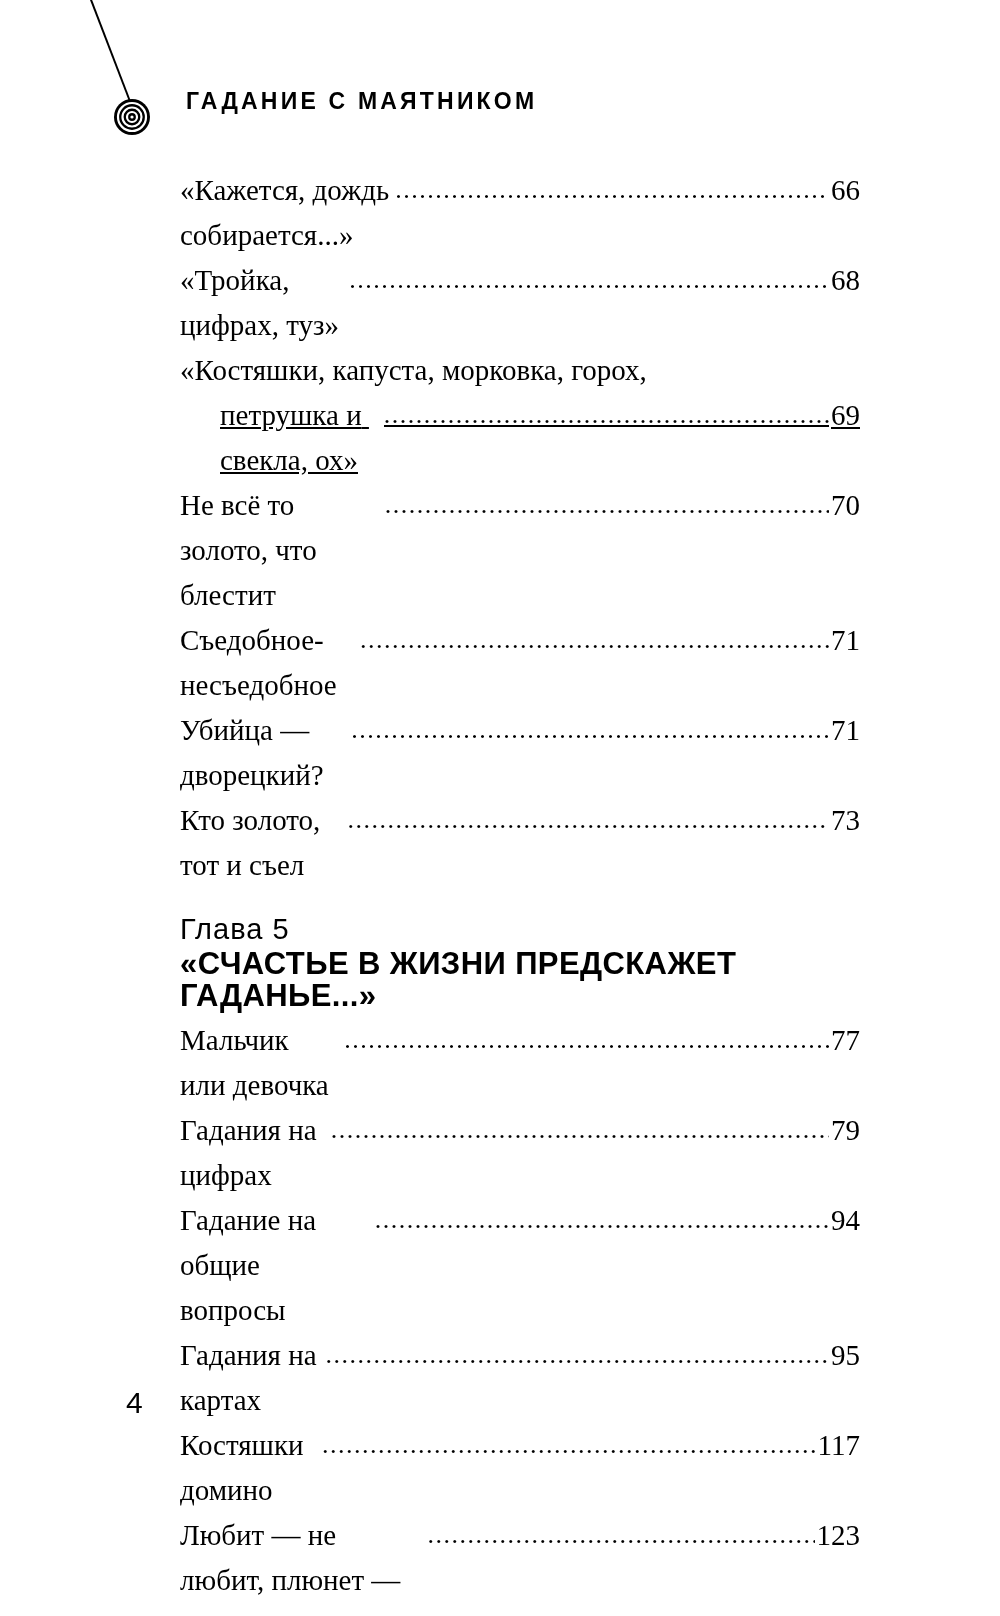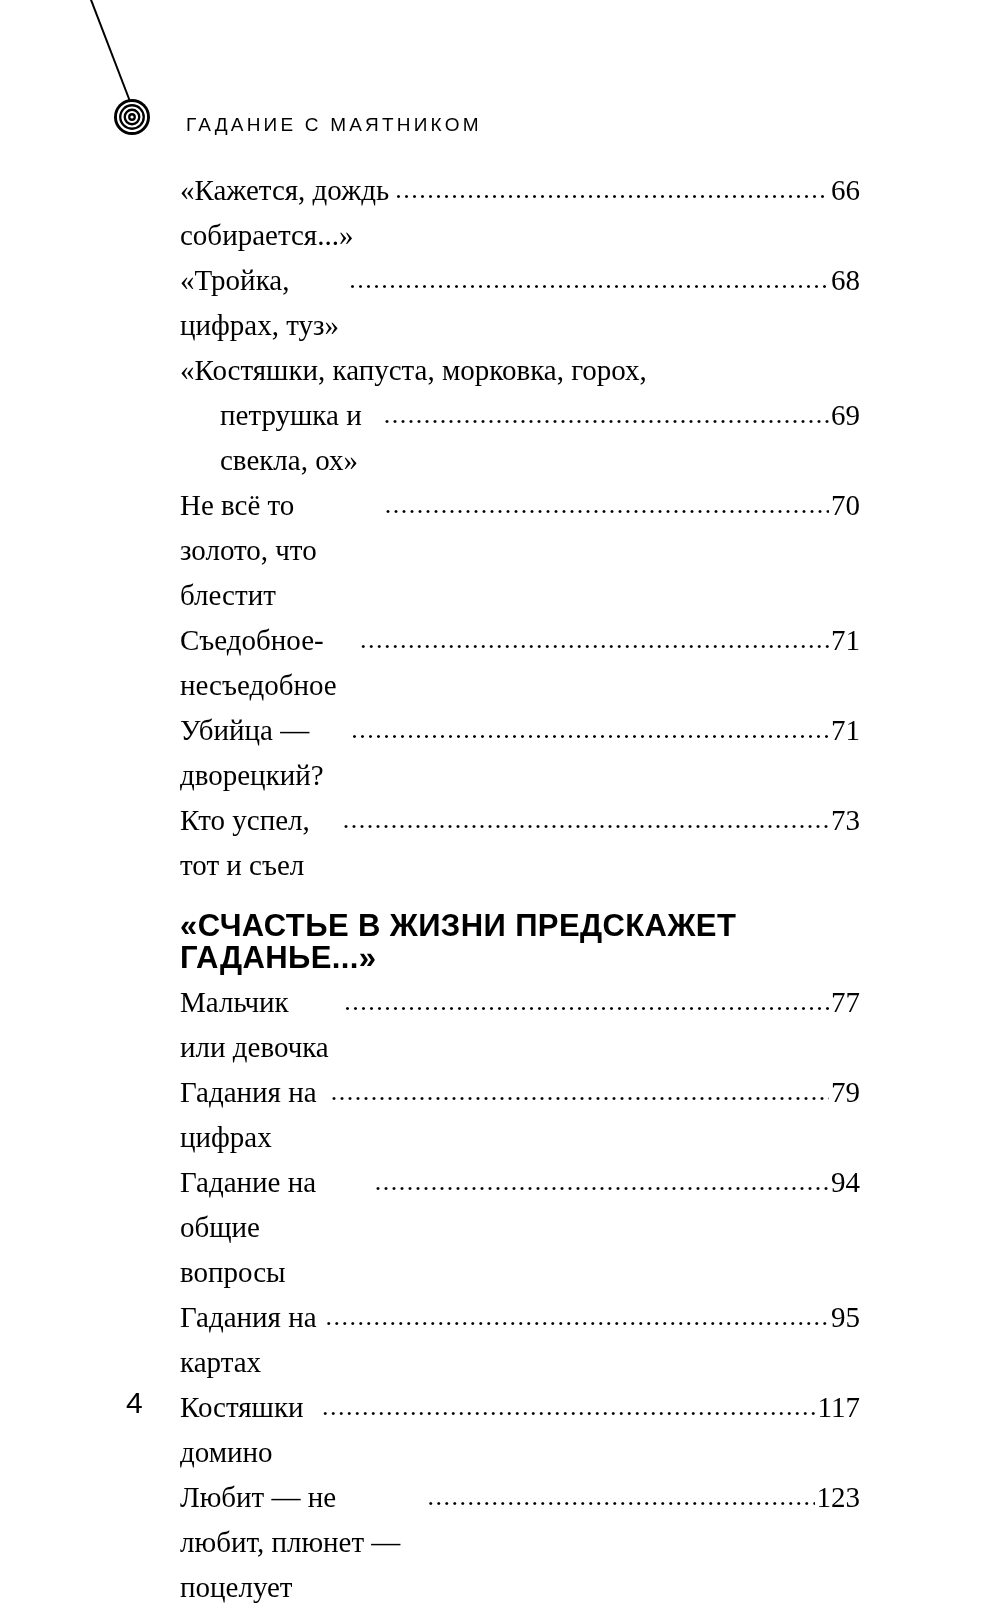--- a/index.html
+++ b/index.html
@@ -29,24 +29,24 @@
     position: absolute;
     left: 113px;
     top: 98px;
     width: 38px;
     height: 38px;
   }
 
   .running-head {
     position: absolute;
     left: 186px;
-    top: 114px;
-    font-family: "Liberation Sans", sans-serif;
-    font-weight: normal;
-    font-size: 19px;
+    top: 88px;
+    font-family: "Liberation Sans", sans-serif;
+    font-weight: bold;
+    font-size: 23px;
     letter-spacing: 3.2px;
     color: #000000;
     white-space: nowrap;
   }
 
   .toc {
     position: absolute;
     left: 180px;
     top: 168px;
     width: 680px;
@@ -74,20 +74,21 @@
     color: #000000;
     transform: translateY(-2px);
   }
   .entry .page-num {
     white-space: nowrap;
     font-variant-numeric: lining-nums;
     text-align: center;
   }
   .entry.wrap-cont {
     padding-left: 40px;
+    text-decoration: underline;
   }
 
   
   .chapter {
     margin-top: 22px;
   }
   .chapter .chap-label {
     font-family: "Liberation Sans", sans-serif;
     font-size: 29px;
     letter-spacing: 1px;
@@ -174,26 +175,27 @@
       <span class="page-num">71</span>
     </div>
 
     <div class="entry">
       <span class="title">Убийца — дворецкий?</span>
       <span class="leader">....................................................................................................</span>
       <span class="page-num">71</span>
     </div>
 
     <div class="entry">
-      <span class="title">Кто успел, тот и съел</span>
+      <span class="title">Кто золото, тот и съел</span>
       <span class="leader">....................................................................................................</span>
       <span class="page-num">73</span>
     </div>
 
     <div class="chapter">
+      <div class="chap-label">Глава 5</div>
       <div class="chap-title">«СЧАСТЬЕ В ЖИЗНИ ПРЕДСКАЖЕТ
 ГАДАНЬЕ...»</div>
     </div>
 
     <div class="after-chapter">
       <div class="entry">
         <span class="title">Мальчик или девочка</span>
         <span class="leader">....................................................................................................</span>
         <span class="page-num">77</span>
       </div>

